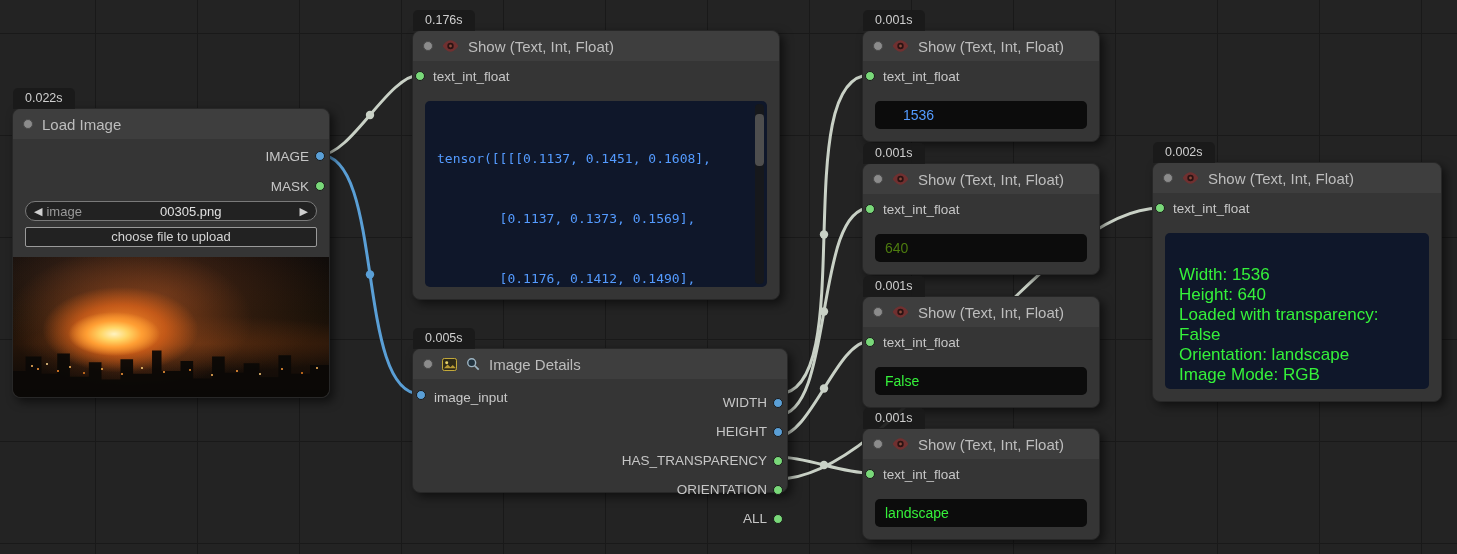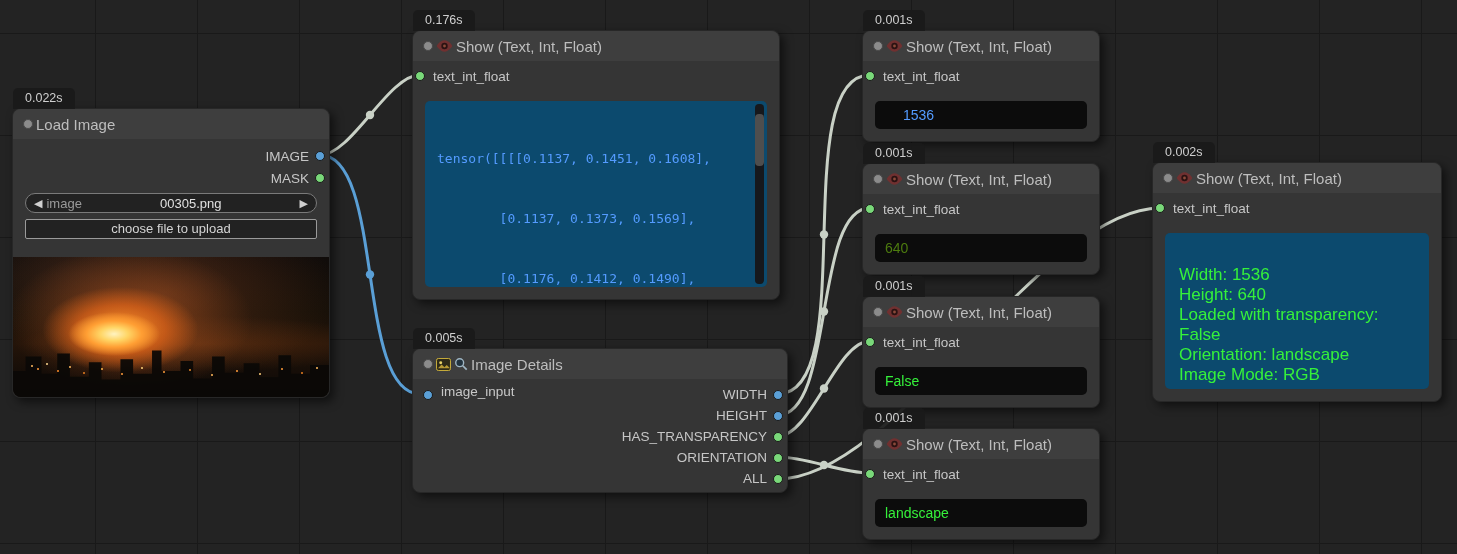--- a/index.html
+++ b/index.html
@@ -22,36 +22,36 @@
     box-shadow:4px 4px 10px rgba(0,0,0,.55);
     color:#c8c8c8;
     display:flex; flex-direction:column;
   }
   .timing-badge {
     position:absolute; top:-21px; left:0; height:21px; line-height:21px;
     padding:0 12px; background:rgba(26,26,26,.92); color:#cfcfcf;
     font-size:12.5px; border-radius:5px 5px 0 0; white-space:nowrap;
   }
   .node-header {
-    height:30px; flex:0 0 30px; display:flex; align-items:center; gap:3px;
+    height:30px; flex:0 0 30px; display:flex; align-items:center; gap:9px;
     padding:0 10px; background:#3e3e3e; border-radius:8px 8px 0 0;
     color:#bdbdbd; font-size:15px;
   }
   .collapse-dot {
     width:10px; height:10px; border-radius:50%; background:#8b8b8b;
     border:1px solid #4a4a4a; flex:0 0 auto;
   }
   .node-title { white-space:nowrap; overflow:hidden; }
   .hdr-icon { display:inline-flex; align-items:center; flex:0 0 auto; }
   .slot-row {
     position:relative; height:22px; display:flex; align-items:center;
     font-size:13.5px; color:#c6c6c6;
   }
   .slot-row.in  { padding-left:20px; }
-  .slot-row.out { padding-right:20px; justify-content:flex-end; }
+  .slot-row.out { padding-right:20px; justify-content:flex-end;margin-top:8px; }
   .slot-dot {
     position:absolute; top:50%; width:10px; height:10px; border-radius:50%;
     transform:translate(-50%,-50%); border:1px solid #1a1a1a; background:#888;
   }
   .slot-dot.in  { left:7px; }
   .slot-dot.out { left:calc(100% - 9px); }
   .widget-combo {
     margin:4px 12px 0; height:20px; flex:0 0 20px;
     background:#222; border:1px solid #7a7a7a; border-radius:10px;
     display:flex; align-items:center; padding:0 8px; font-size:13px; gap:4px;
@@ -86,21 +86,21 @@
     background:#ffba5e; border-radius:50%;
     box-shadow:
       6px 3px 0 0 #ff9d3b, 15px -2px 0 0 #ffd98f, 26px 5px 0 0 #ff8c2a,
       38px 1px 0 0 #ffba5e, 52px 7px 0 0 #e87f20, 70px 3px 0 0 #ffb347,
       90px 8px 0 0 #ff9d3b, 110px 2px 0 0 #ffd27a, 132px 6px 0 0 #ff9d3b,
       158px 4px 0 0 #e8882a, 180px 9px 0 0 #ffba5e, 205px 5px 0 0 #ff9d3b,
       228px 8px 0 0 #ffcf7a, 250px 3px 0 0 #ff9d3b, 270px 7px 0 0 #e87f20,
       285px 2px 0 0 #ffba5e;
   }
   .textbox {
-    position:relative; margin:14px 12px 12px; background:#0c4a6e;
+    position:relative; margin:14px 12px 12px; background:#0f172a;
     border-radius:5px; overflow:hidden; font-size:13px;
   }
   .textbox.mono { font-family:"DejaVu Sans Mono","Liberation Mono",monospace; }
   .textbox.grow { flex:1; }
   .tensor-lines { padding:8px 12px; white-space:pre; line-height:20px; }
   .t-line { min-height:20px; }
   .value-box {
     margin:14px 12px 12px; height:28px; flex:0 0 28px; background:#0c0c0c;
     border-radius:5px; font-size:14px; line-height:20px; padding:4px 10px;
   }
@@ -109,22 +109,22 @@
     position:absolute; top:3px; bottom:3px; right:3px; width:9px;
     background:#16181c; border-radius:4px;
   }
   .scroll-thumb {
     position:absolute; top:10px; right:0; width:9px; height:52px;
     background:#4e4e4e; border-radius:4px;
   }
   .id-body { position:relative; padding-top:5px; }
   .id-row { height:21px; }
   .id-input {
-    position:absolute; top:5px; left:8px; height:21px; width:55%;
-    display:flex; align-items:flex-start; padding-left:20px; font-size:13.5px;
+    position:absolute; top:5px; left:1px; height:21px; width:55%;
+    display:flex; align-items:flex-end; padding-left:20px; font-size:13.5px;
   }
 </style>
 </head>
 <body>
 
 <div class="canvas">
 
   <svg id="links-svg" width="1457" height="554">
       <path d="M 320 155 C 352.01562118716424 155, 387.98437881283576 75, 420 75" fill="none" stroke="#c9d1c6" stroke-width="3"></path>
       <circle cx="370" cy="115" r="4.2" fill="#c9d1c6"></circle>

